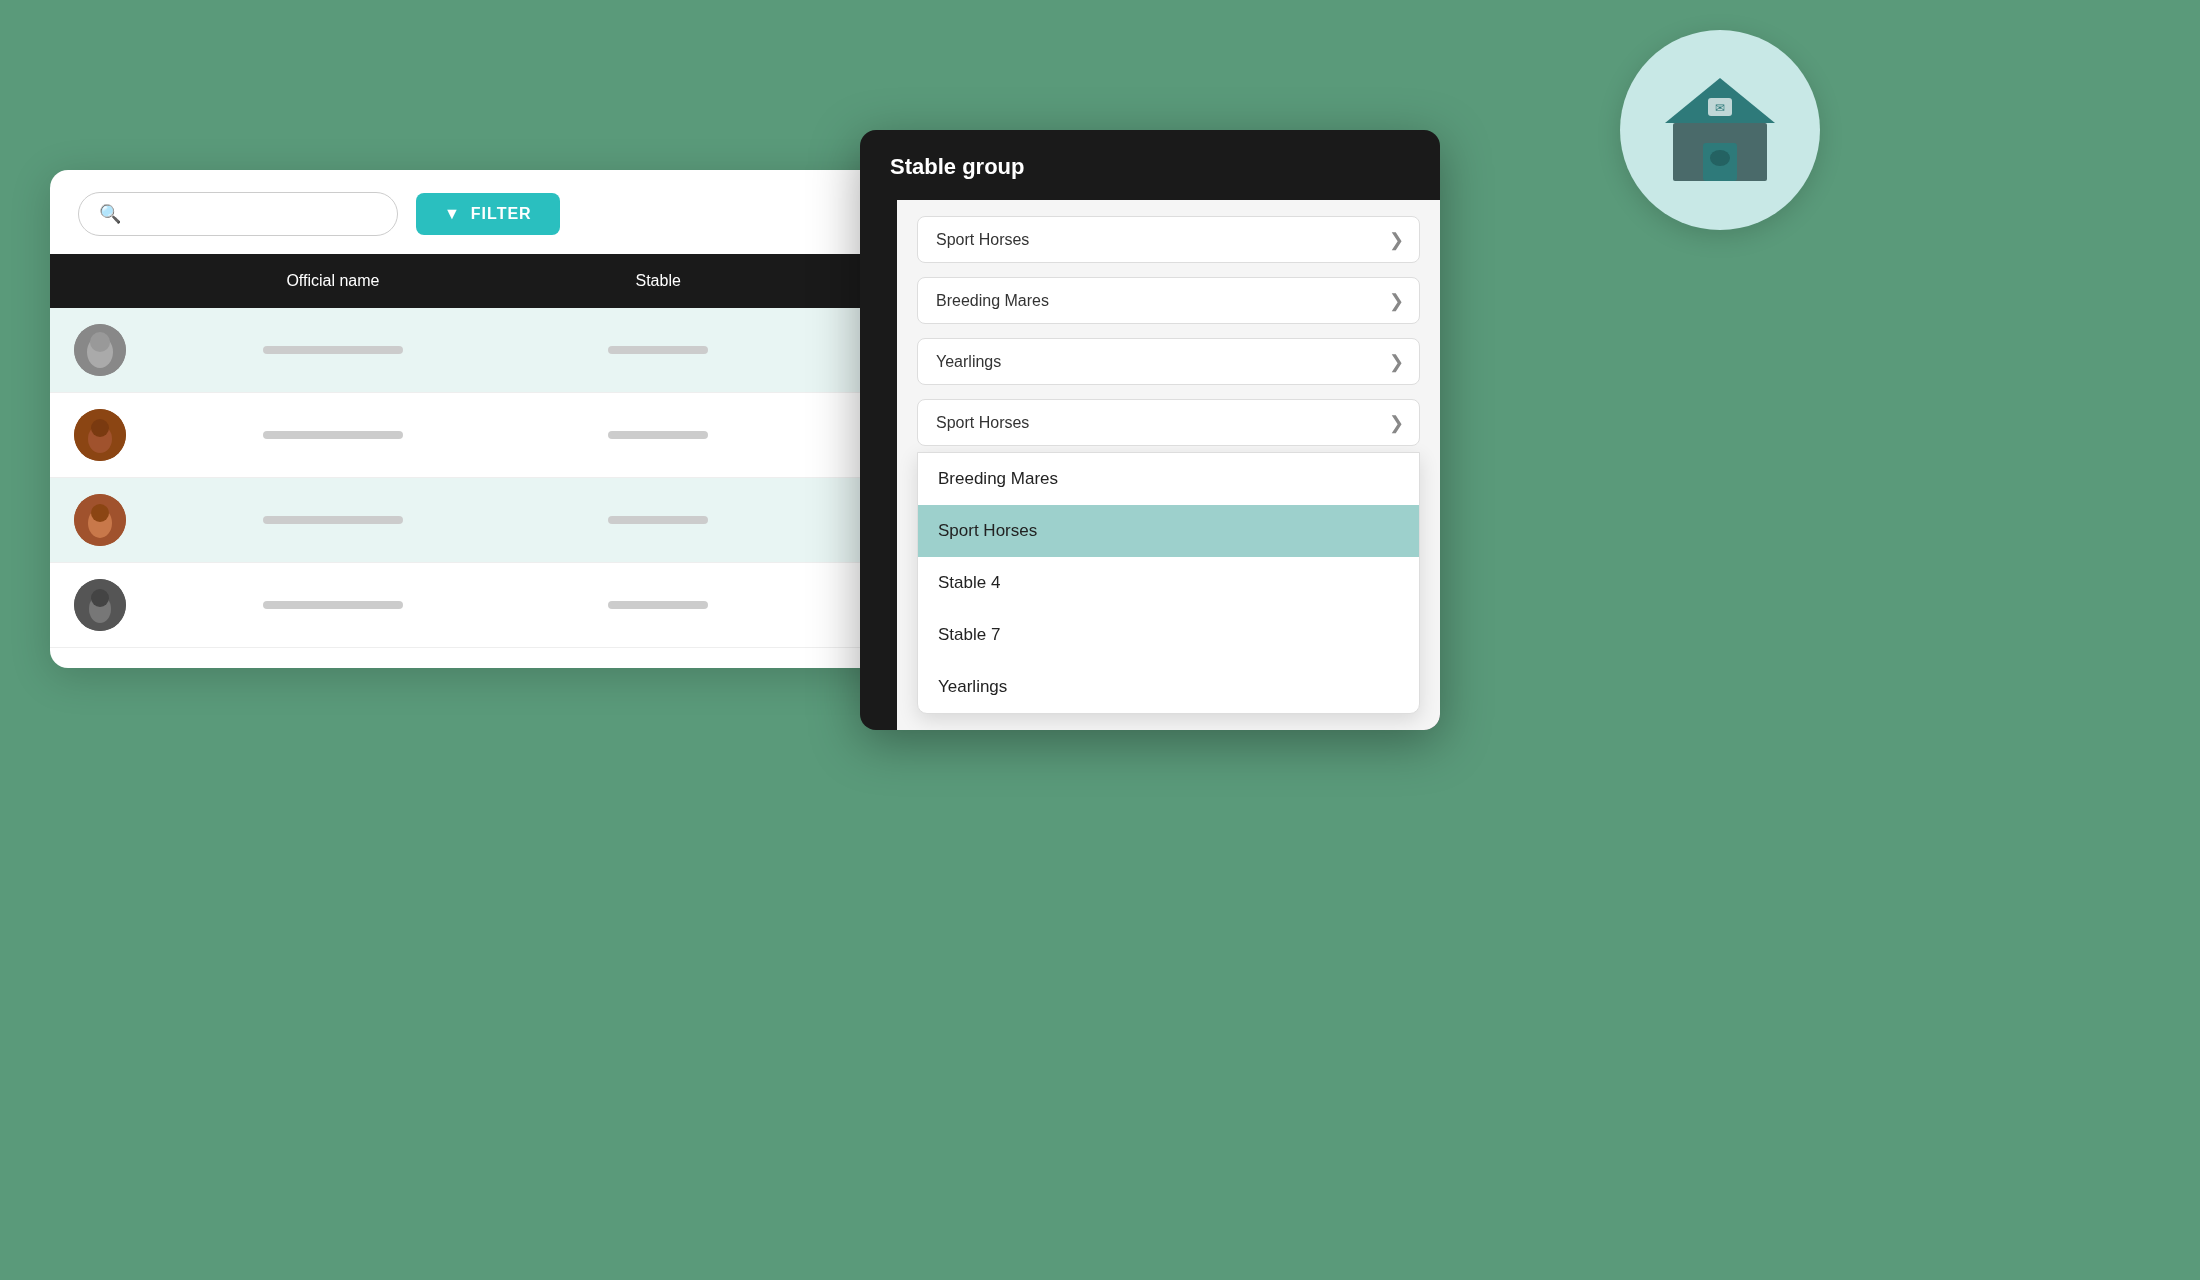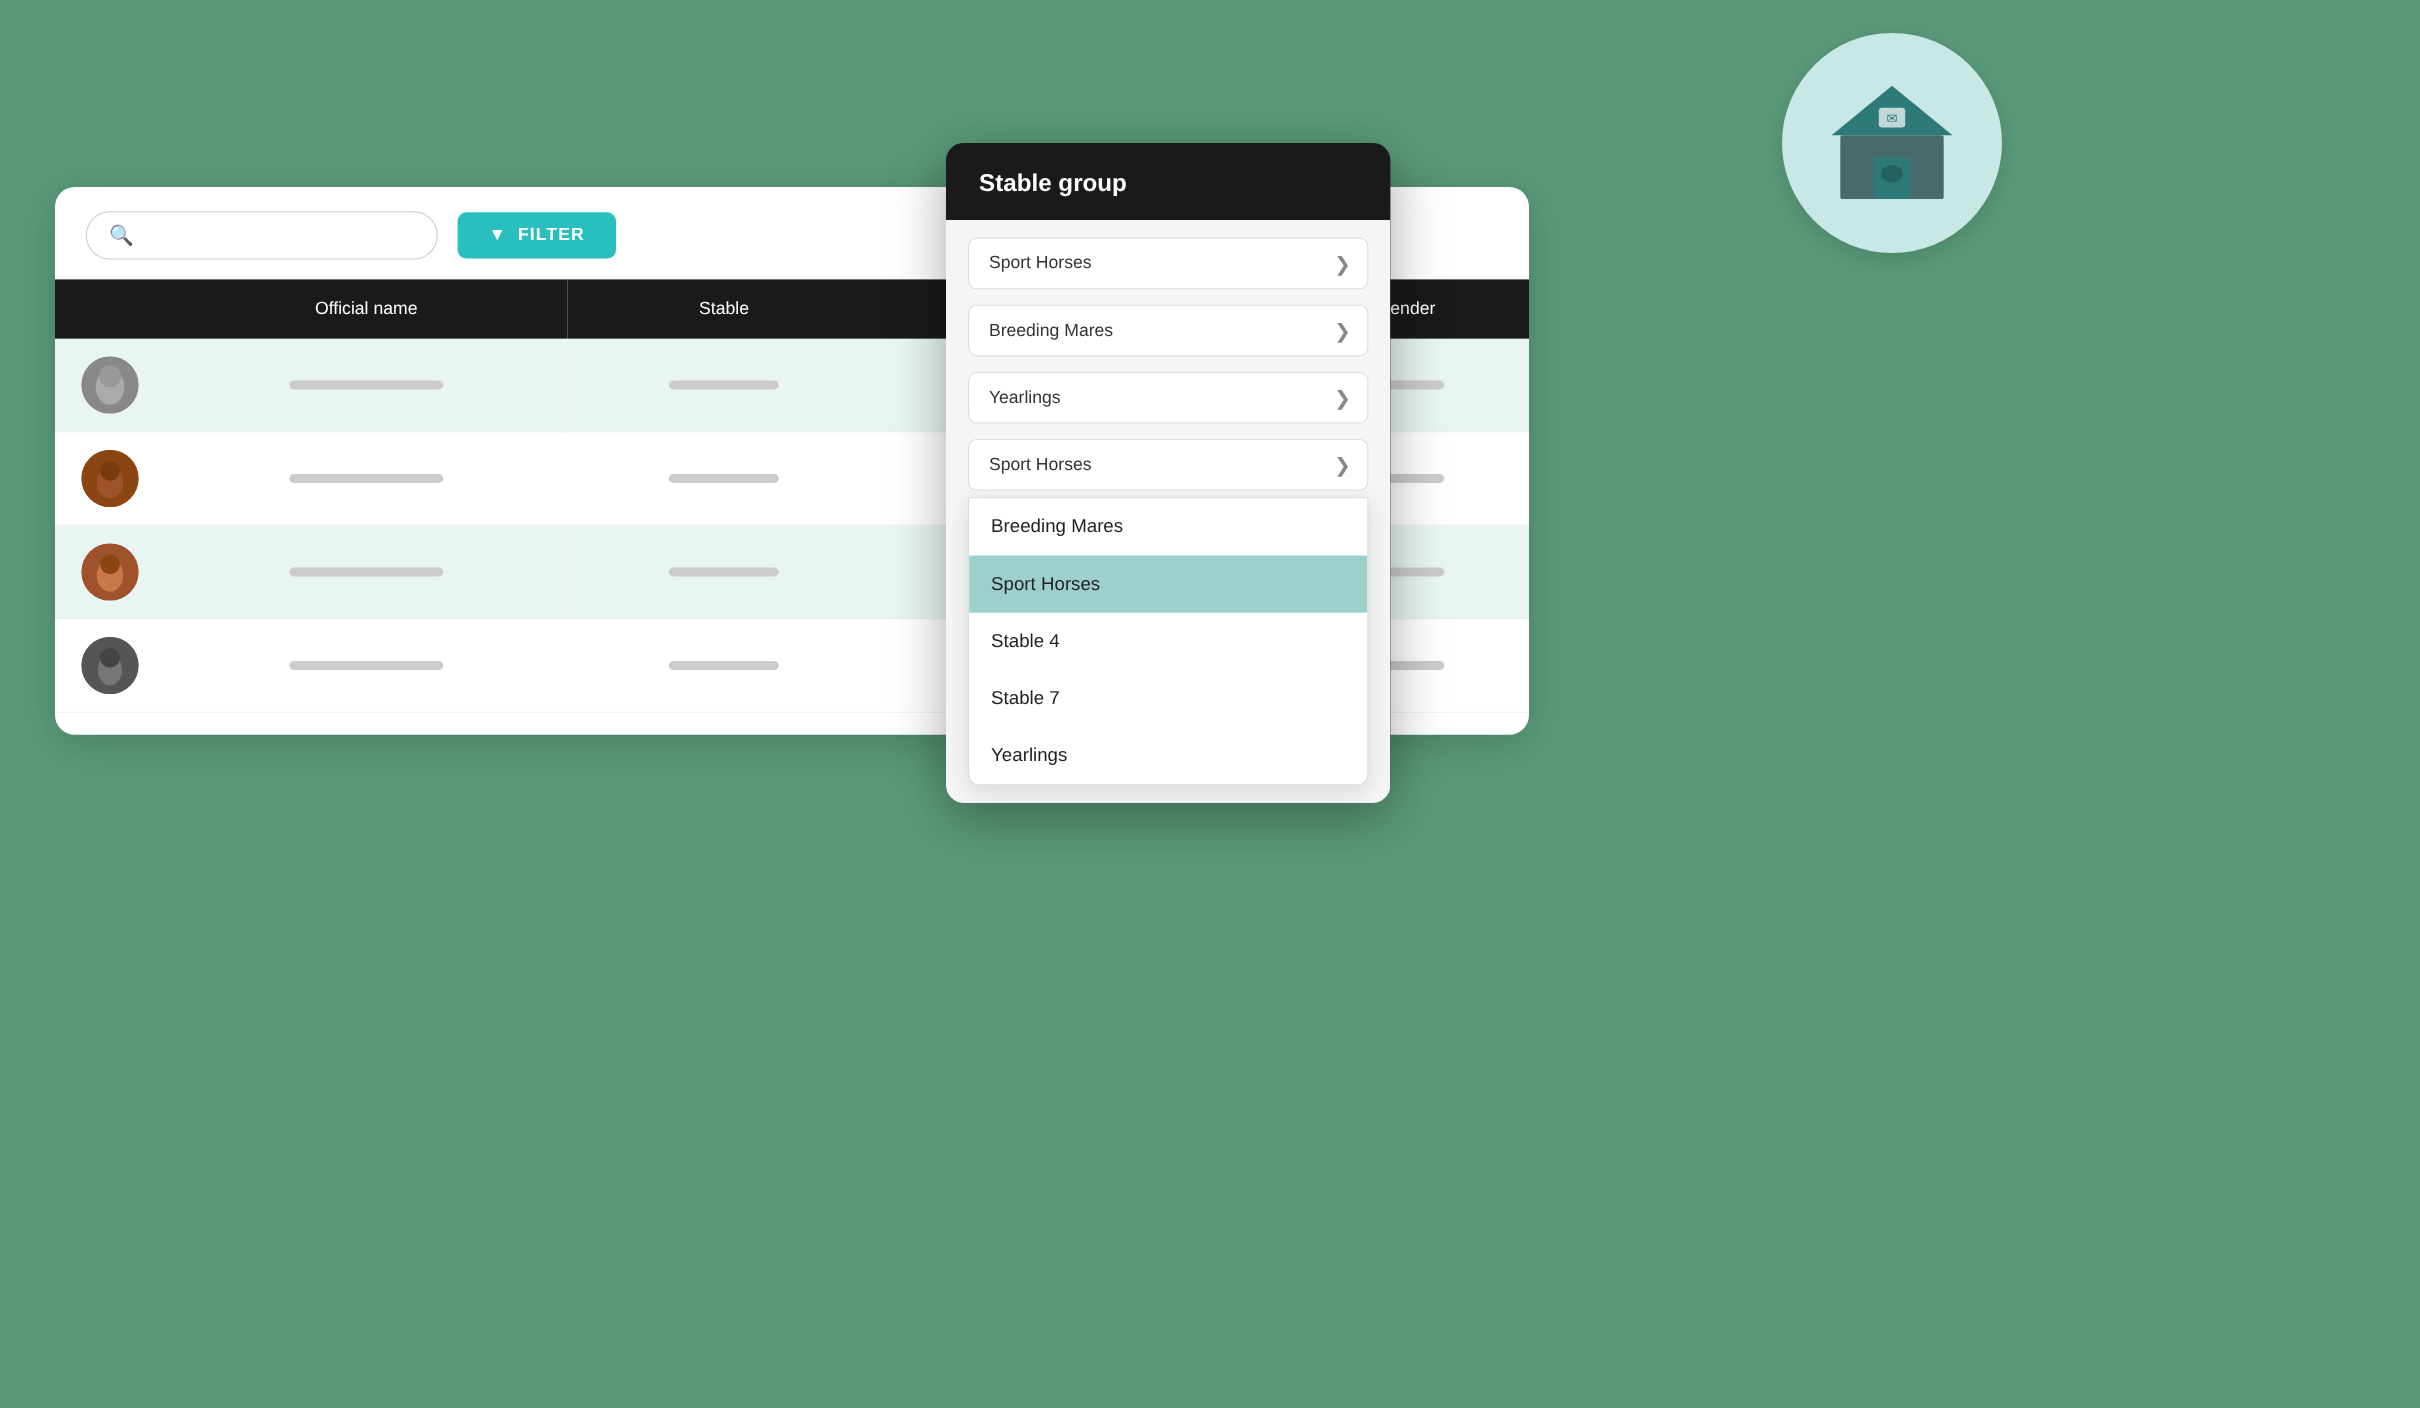--- a/index.html
+++ b/index.html
@@ -149,38 +149,39 @@
 
     .line-long { width: 140px; }
     .line-med { width: 100px; }
     .line-short { width: 70px; }
 
     
     .dropdown-panel {
       position: absolute;
       left: 860px;
       top: 130px;
-      width: 404px;
+      width: 580px;
       background: #1a1a1a;
       border-radius: 16px;
       overflow: hidden;
       box-shadow: 0 12px 50px rgba(0,0,0,0.35);
       z-index: 10;
     }
 
     .dropdown-panel-header {
       padding: 24px 30px 20px 30px;
       color: #fff;
       font-size: 22px;
       font-weight: 600;
     }
 
     .dropdown-panel-body {
       background: #f5f5f5;
       padding: 16px 20px;
+      margin-left: 37px;
     }
 
     .select-row {
       margin-bottom: 14px;
       position: relative;
     }
 
     .select-row:last-of-type {
       margin-bottom: 0;
     }

